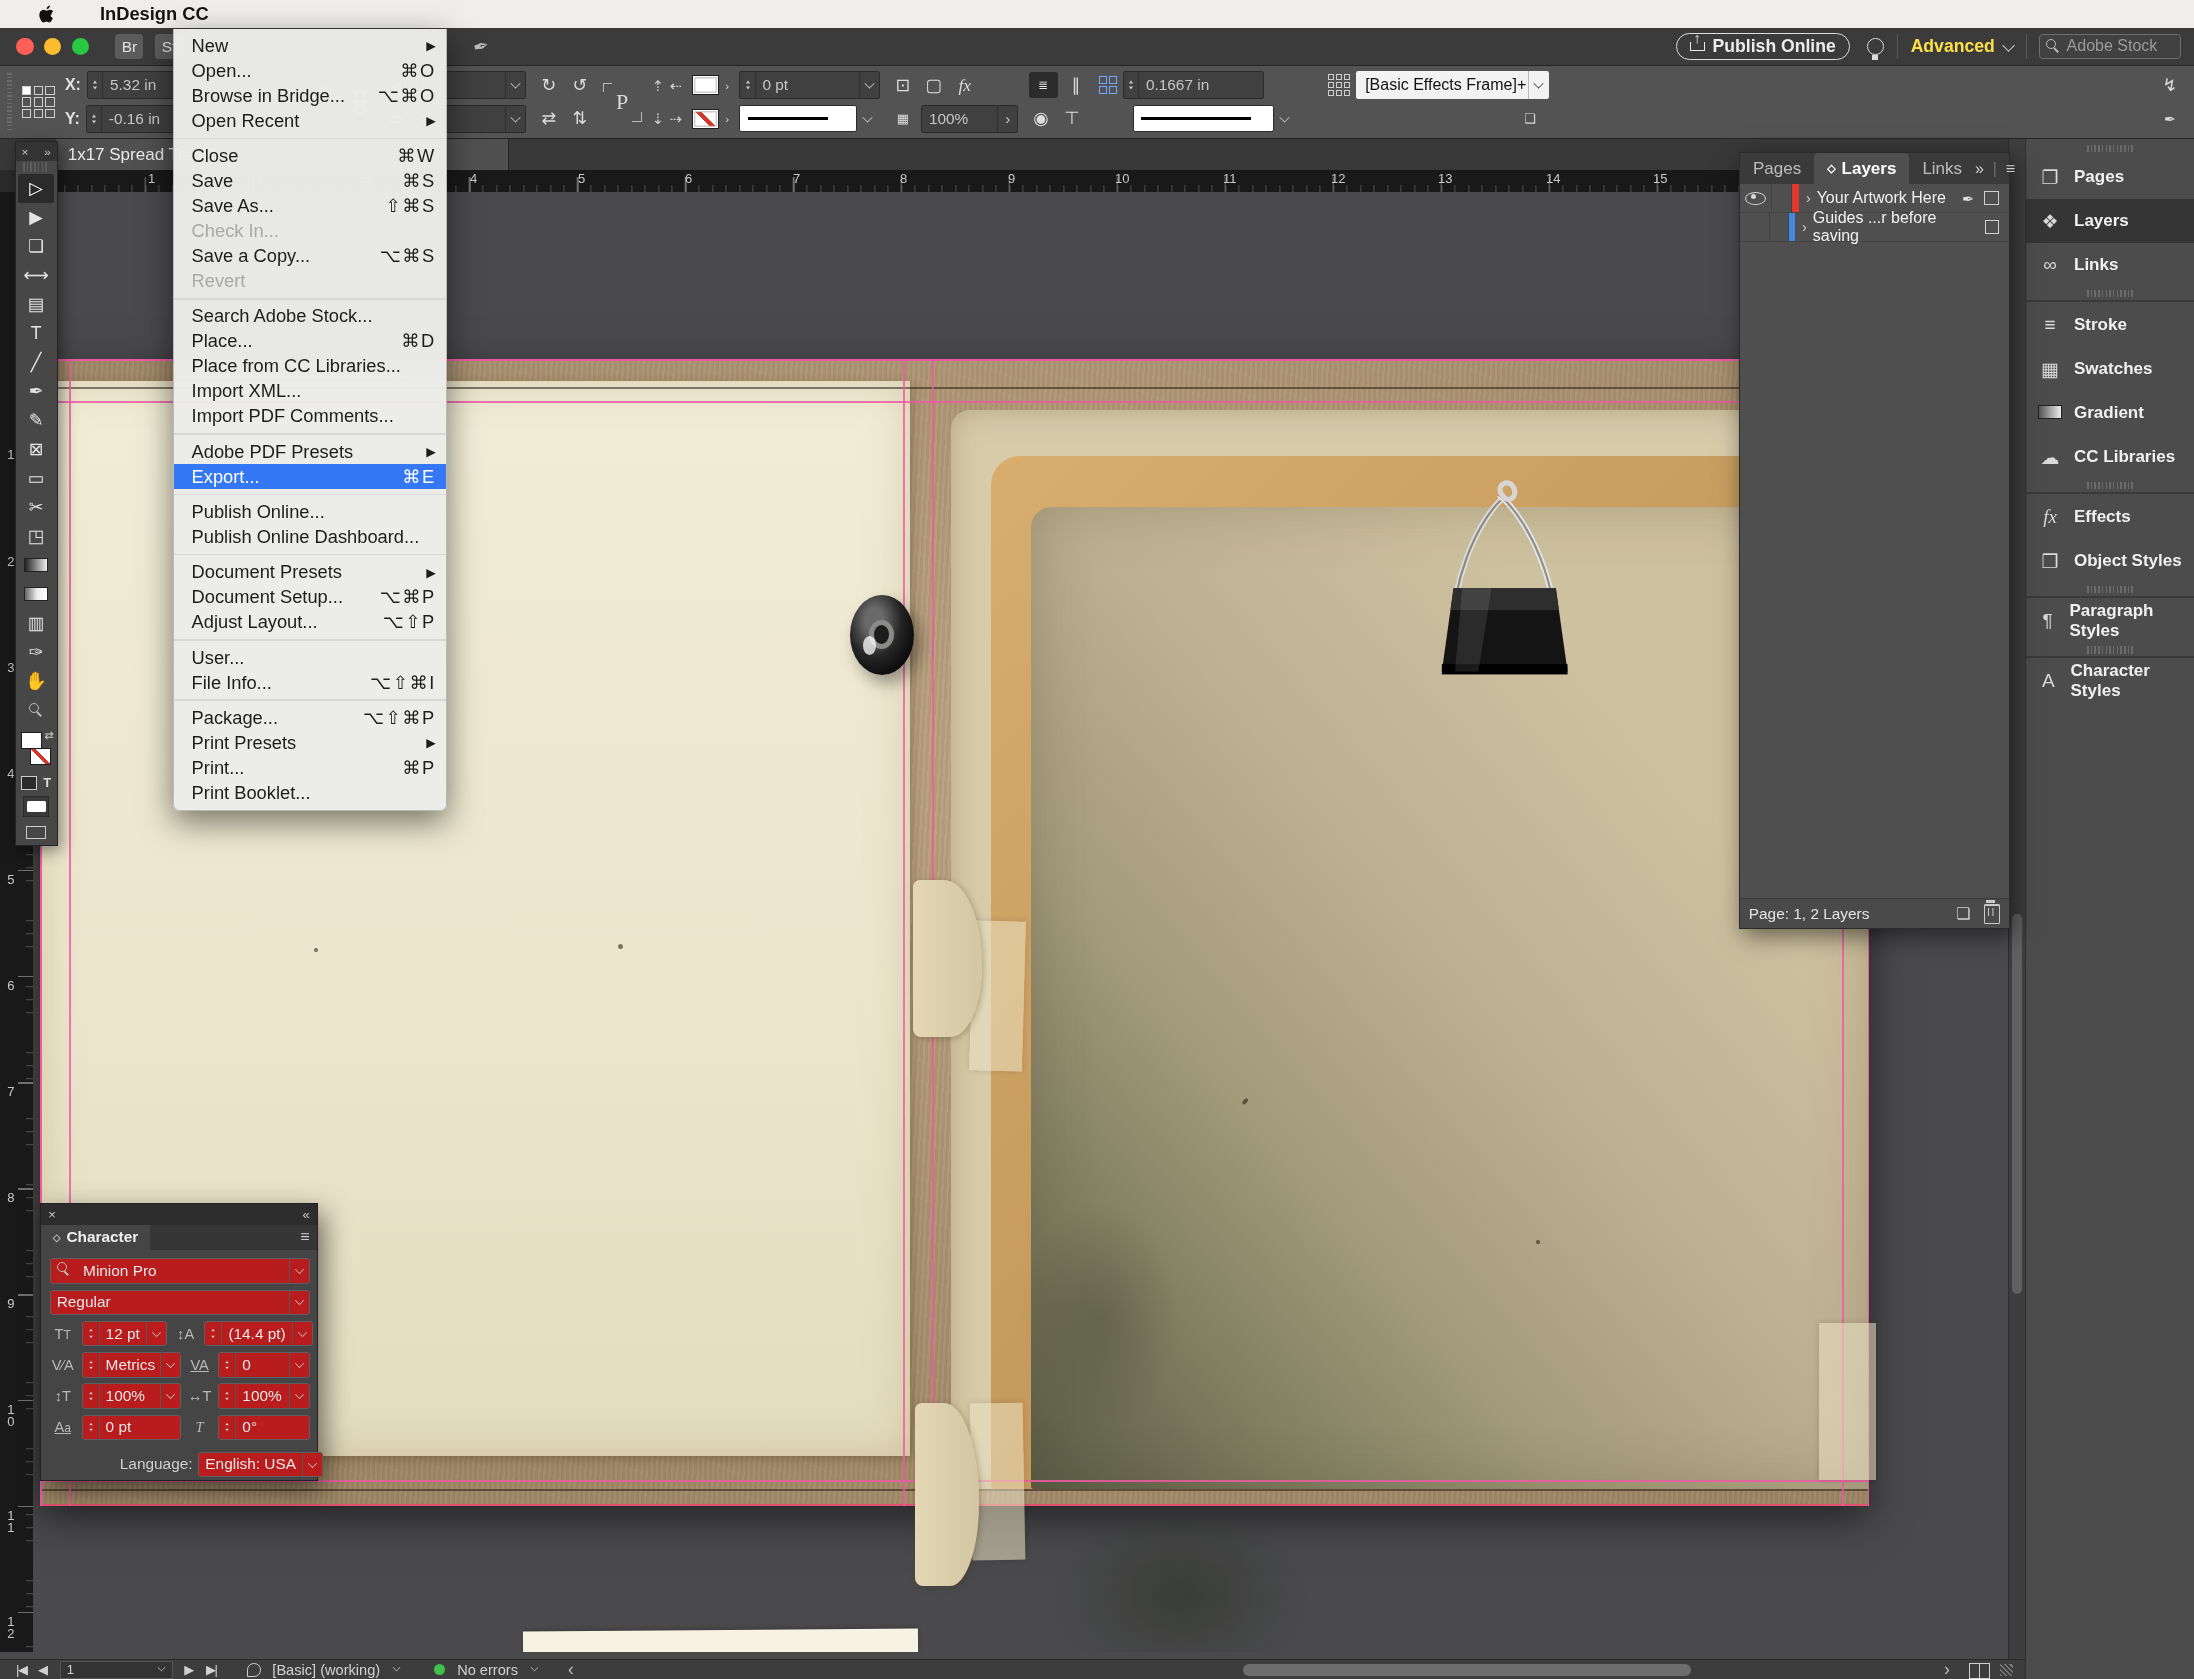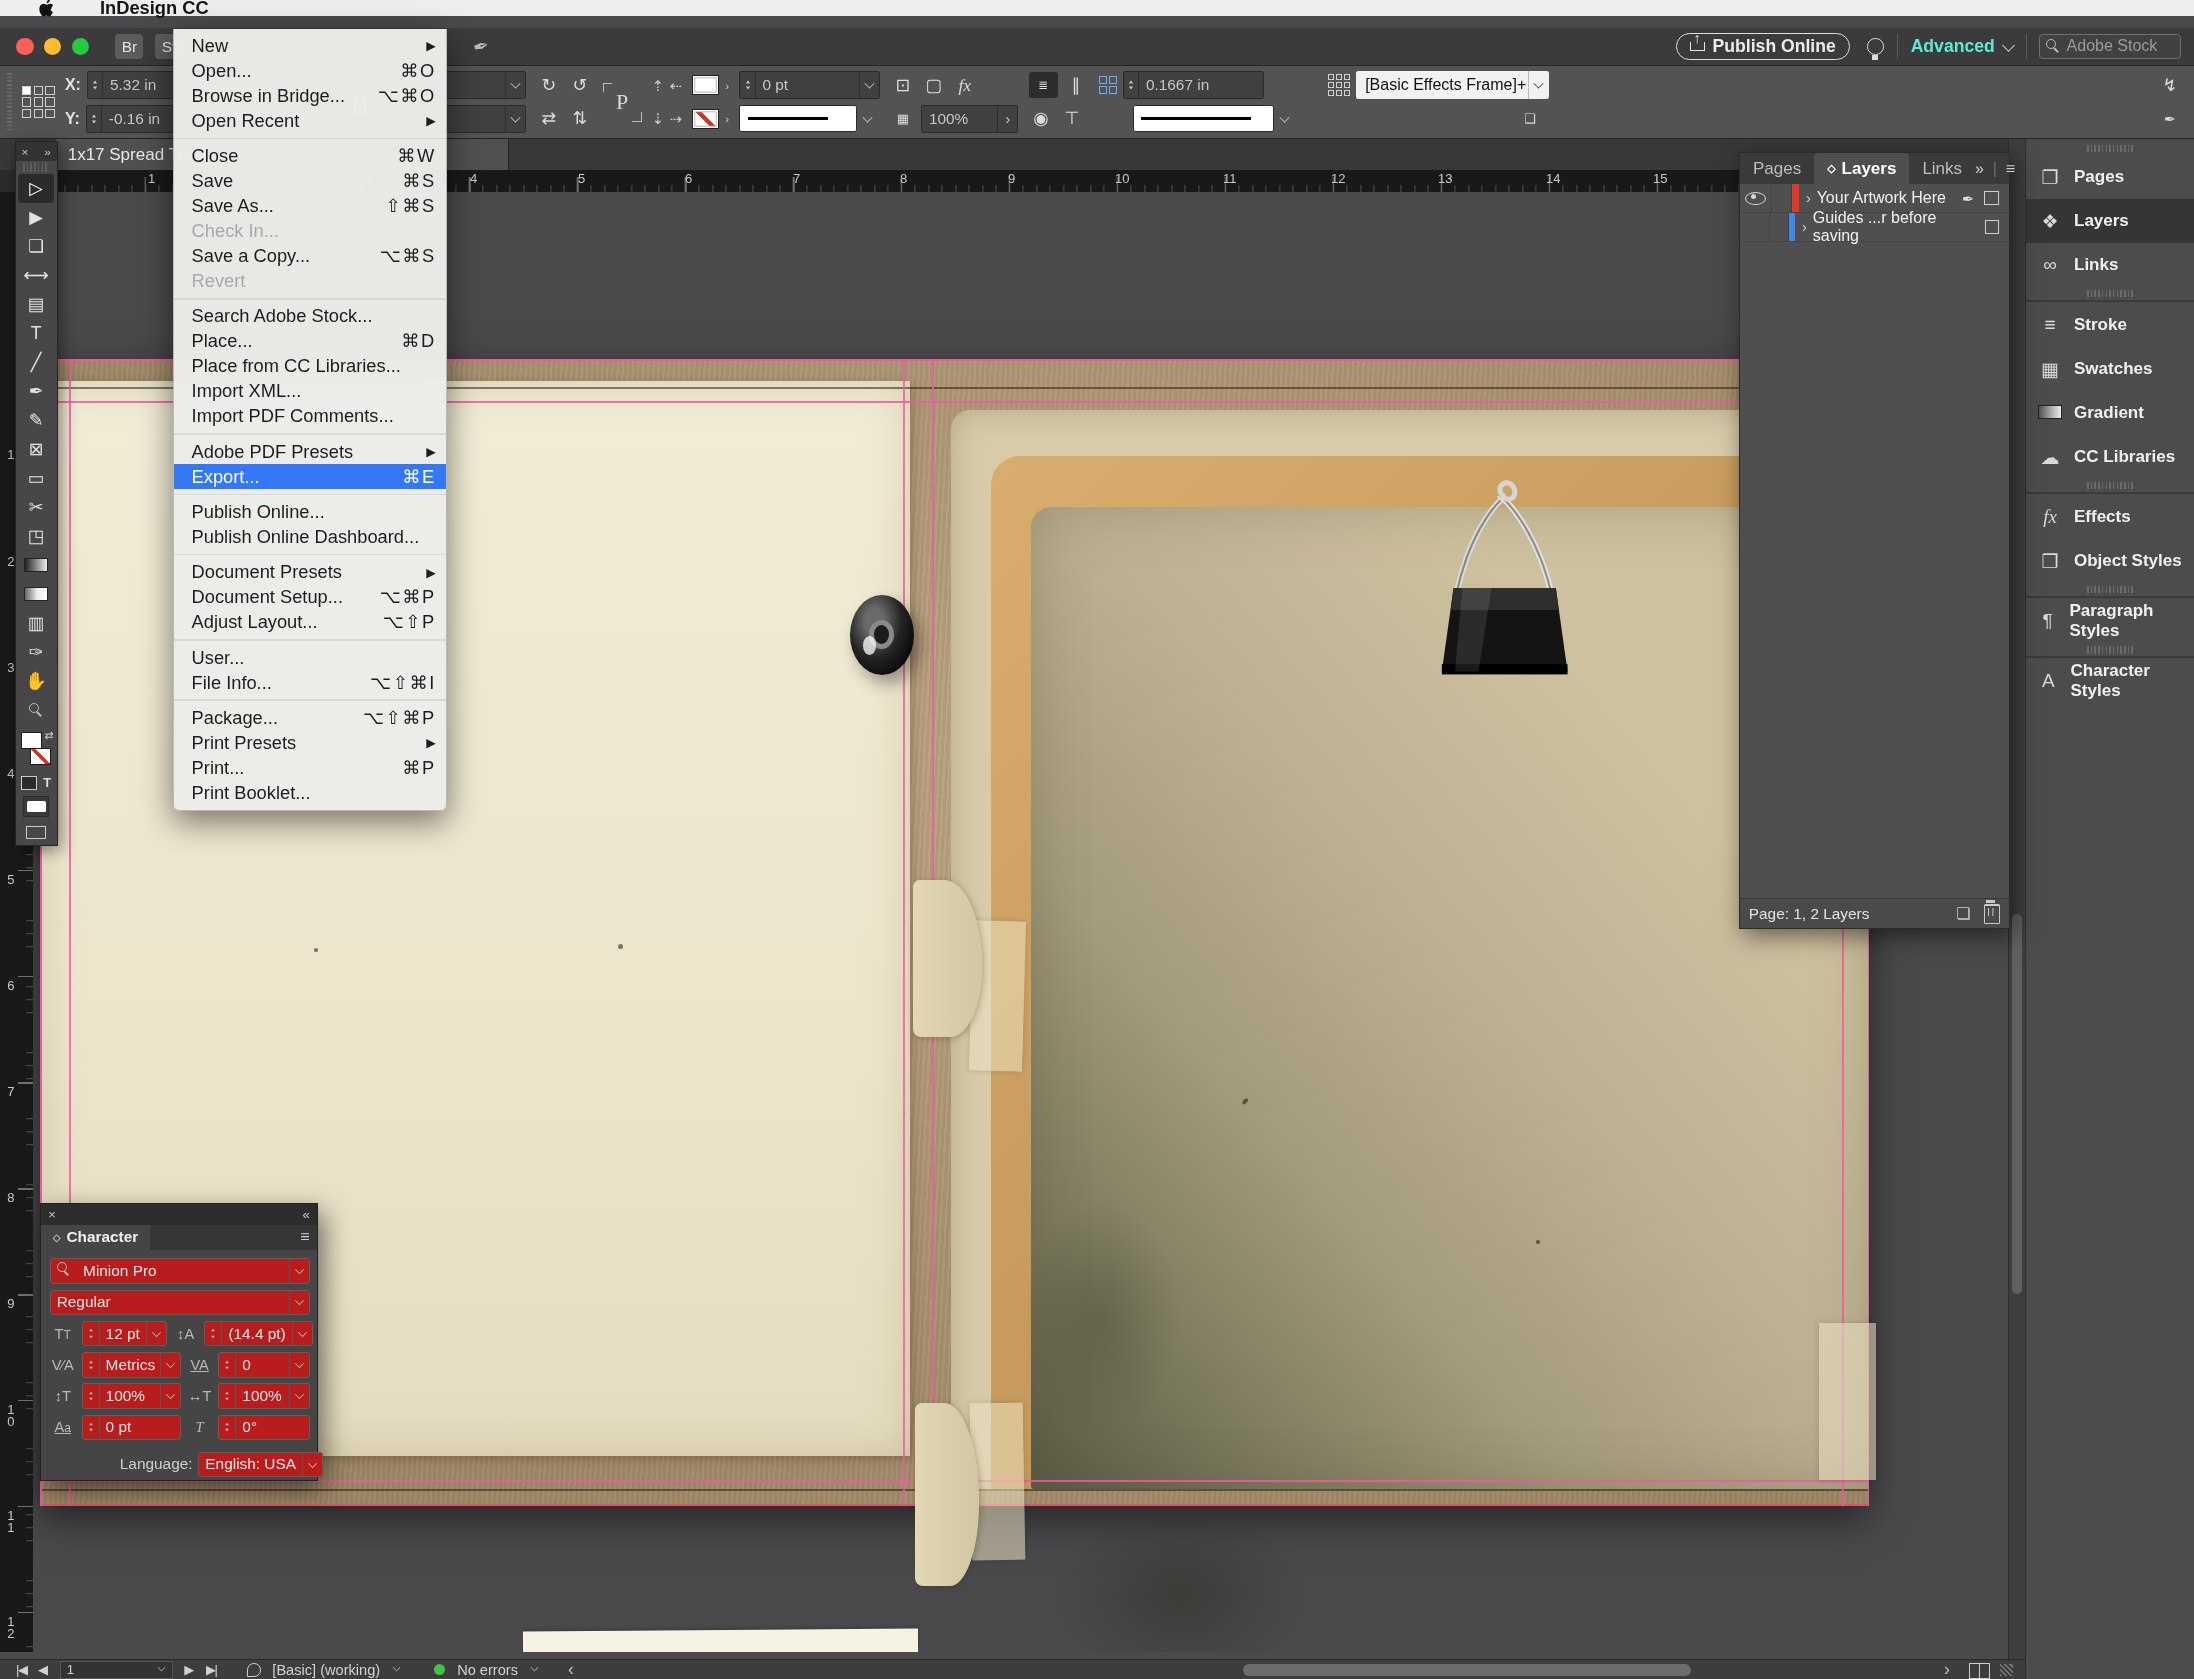--- a/index.html
+++ b/index.html
@@ -17,21 +17,21 @@
   .eye{display:inline-block;width:19px;height:11px;border:1.5px solid #d6d6d6;border-radius:50%;position:relative}
   .eye::after{content:"";position:absolute;left:5.1px;top:1.5px;width:5.1px;height:5.1px;border-radius:50%;background:#d6d6d6}
   .trash{display:inline-block;width:14.6px;height:17px;border:1.5px solid #c9c9c9;border-top:2.2px solid #c9c9c9;border-radius:1.5px;position:relative}
   .trash::before{content:"";position:absolute;top:-5.1px;left:1.5px;width:8.8px;height:2.2px;background:#c9c9c9}
   .trash::after{content:"";position:absolute;top:2.2px;left:2.9px;width:1.5px;height:8.8px;background:#c9c9c9;box-shadow:4.4px 0 0 #c9c9c9}
   .chain{display:inline-block;width:10.2px;height:22px;position:relative}
   .chain::before,.chain::after{content:"";position:absolute;left:0;width:8.8px;height:11.7px;border:2.2px solid #d9d9d9;border-radius:5.1px}
   .chain::before{top:0}.chain::after{top:8.8px}
   .grip-dots{height:7.3px;background:repeating-linear-gradient(90deg,#6b6b6b 0 1.5px,transparent 1.5px 3.7px);width:47px;margin:2.9px auto}
   
-  #menubar{left:0;top:0;width:2194px;height:16px;background:#efeeec;display:flex;align-items:center;padding-left:39px;box-sizing:border-box;font-size:18.3px;color:#141414;z-index:200}
+  #menubar{left:0;top:0;width:2194px;height:28px;background:#efeeec;display:flex;align-items:center;padding-left:39px;box-sizing:border-box;font-size:18.3px;color:#141414;z-index:200}
   #menubar .apple{width:19px;margin-right:42px;display:flex}
   #menubar .app-name{font-weight:bold;margin-right:19px}
   .mb-item{padding:0 12.4px;height:28px;display:flex;align-items:center;cursor:default}
   .mb-item.active{background:#2f7cf6;color:#fff}
   
   #titlebar{left:0;top:28px;width:2194px;height:38px;background:#3b3b3b;border-bottom:0.7px solid #262626;display:flex;align-items:center;box-sizing:border-box;z-index:5}
   .tl{width:17.6px;height:17.6px;border-radius:50%;margin-right:10.2px}
   .pillbtn{height:25px;border:1.5px solid #dedede;border-radius:14px;display:flex;align-items:center;gap:7.3px;padding:0 13px;color:#ececec;font-size:17.6px;font-weight:bold}
   .sqbtn{width:28px;height:25px;background:#5c5c5c;border-radius:3.7px;color:#e3e3e3;font-size:15.4px;display:flex;align-items:center;justify-content:center;margin-right:11.7px}
   .pub-tray{display:inline-block;width:13px;height:8.8px;border:1.5px solid #e8e8e8;border-top:none;position:relative}
@@ -206,21 +206,21 @@
     <span style="color:#b9b9b9;font-size:19px;transform:rotate(-15deg)">✒</span>
   </div>
   <div style="margin-left:auto;display:flex;align-items:center;padding-right:13px;position:relative;z-index:2">
     <span class="pillbtn">
       <span class="pub-tray"></span>
       <span>Publish Online</span>
     </span>
     <span style="width:17.6px"></span>
     <span class="bulb"></span>
     <span class="vsep-t"></span>
-    <span style="font-size:17.6px;font-weight:bold;color:#5eead4;display:flex;align-items:center;gap:8.8px">
+    <span style="font-size:17.6px;font-weight:bold;color:#fde047;display:flex;align-items:center;gap:8.8px">
       <span>Advanced</span>
         <span class="chv"></span>
     </span>
     <span class="vsep-t"></span>
     <span id="stock-search">
       <span class="mag"></span>
       <span>Adobe Stock</span>
     </span>
   </div>
 </div>

